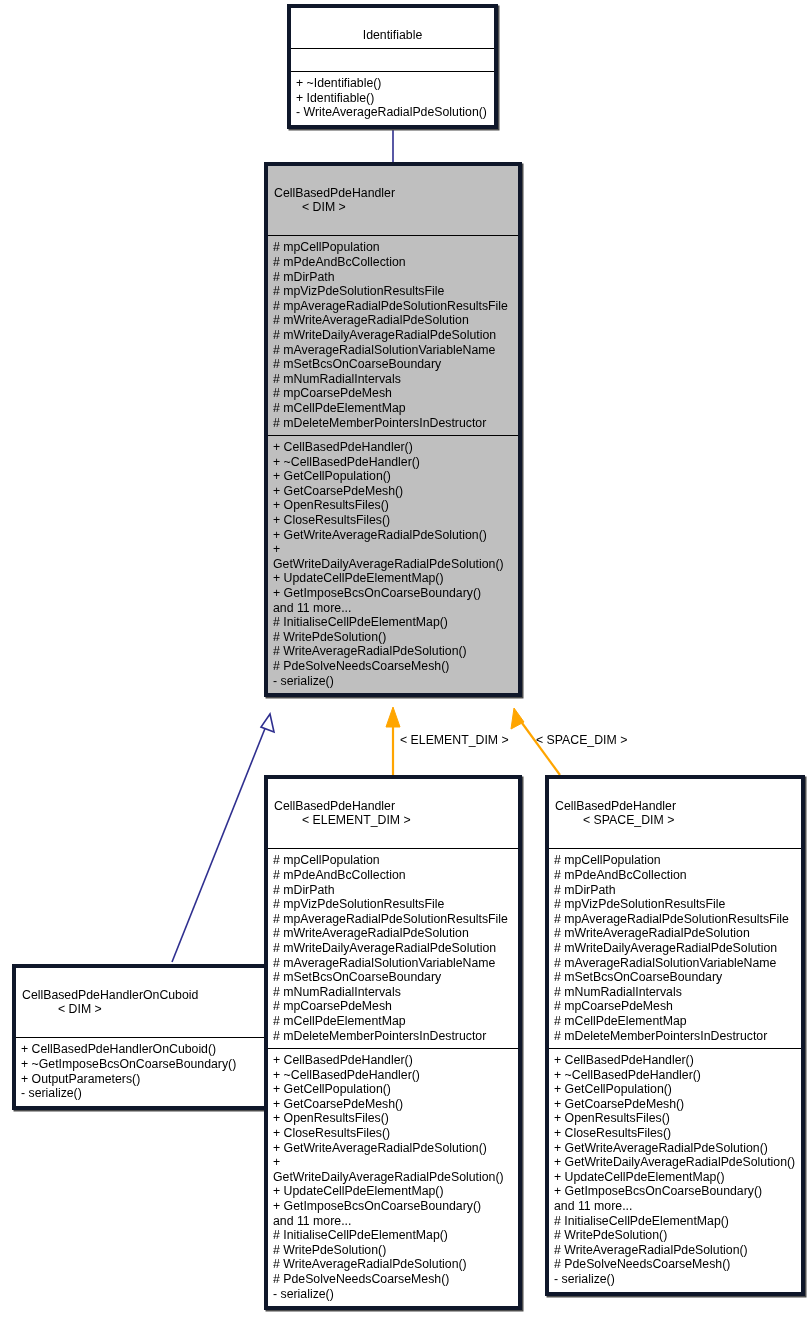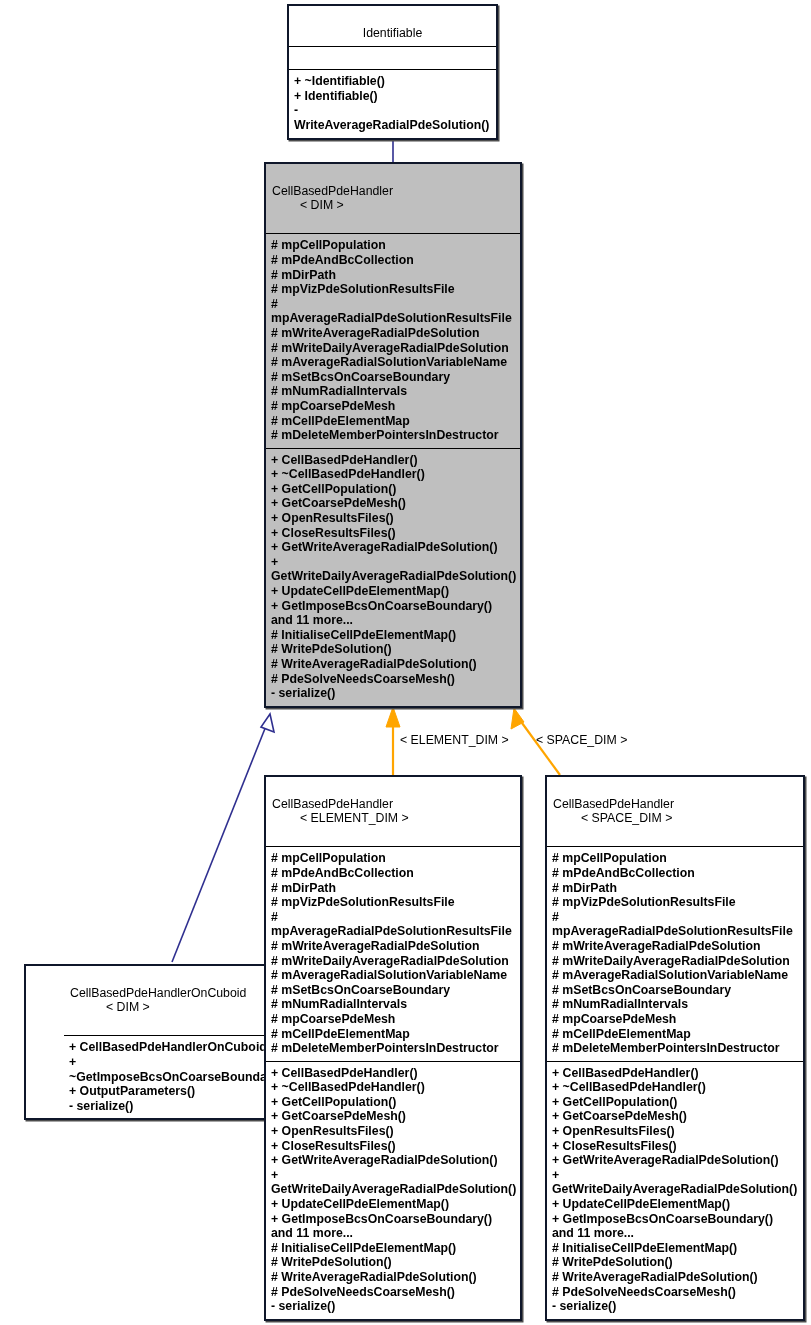--- a/index.html
+++ b/index.html
@@ -23,21 +23,21 @@
   svg.edges {
     position: absolute;
     left: 0; top: 0;
     width: 811px;
     height: 1325px;
     pointer-events: none;
   }
   .uml-node {
     position: absolute;
     box-sizing: border-box;
-    border: 2px solid #0f172a;
+    border: 4px solid #0f172a;
     background: #ffffff;
     font-size: 12.3px;
     line-height: 14.6px;
     color: #000000;
     box-shadow: 1.5px 1.5px 0 0 #4d4d4d;
   }
   .uml-node.shaded {
     background: #bfbfbf;
   }
   .node-title {
@@ -45,21 +45,20 @@
     padding: 5px 6px 6px 6px;
     white-space: pre-line;
   }
   .node-title .tmpl {
     display: block;
     margin-left: 28px;
   }
   .compartment {
     border-top: 1px solid #000000;
     padding: 4px 5px 5px 5px;
-    font-weight: bold;
   }
   .compartment.empty {
     height: 22px;
     padding: 0;
   }
   .member {
     white-space: normal;
     word-break: normal;
   }
   .edge-label {
@@ -137,21 +136,21 @@
       <div class="member"># WritePdeSolution()</div>
       <div class="member"># WriteAverageRadialPdeSolution()</div>
       <div class="member"># PdeSolveNeedsCoarseMesh()</div>
       <div class="member">- serialize()</div>
     </div>
   </div>
 
   <div class="edge-label" style="left:400px; top:733px;">&lt; ELEMENT_DIM &gt;</div>
   <div class="edge-label" style="left:536px; top:733px;">&lt; SPACE_DIM &gt;</div>
 
-  <div class="uml-node" style="left:24px; top:964px; width:266px;padding-left:38px;">
+  <div class="uml-node" style="left:12px; top:964px; width:266px;">
     <div class="node-title" style="text-align:left;">
       <span>CellBasedPdeHandlerOnCuboid</span>
       <span class="tmpl" style="margin-left:36px;">&lt; DIM &gt;</span>
     </div>
     <div class="compartment">
       <div class="member">+ CellBasedPdeHandlerOnCuboid()</div>
       <div class="member">+ ~GetImposeBcsOnCoarseBoundary()</div>
       <div class="member">+ OutputParameters()</div>
       <div class="member">- serialize()</div>
     </div>

